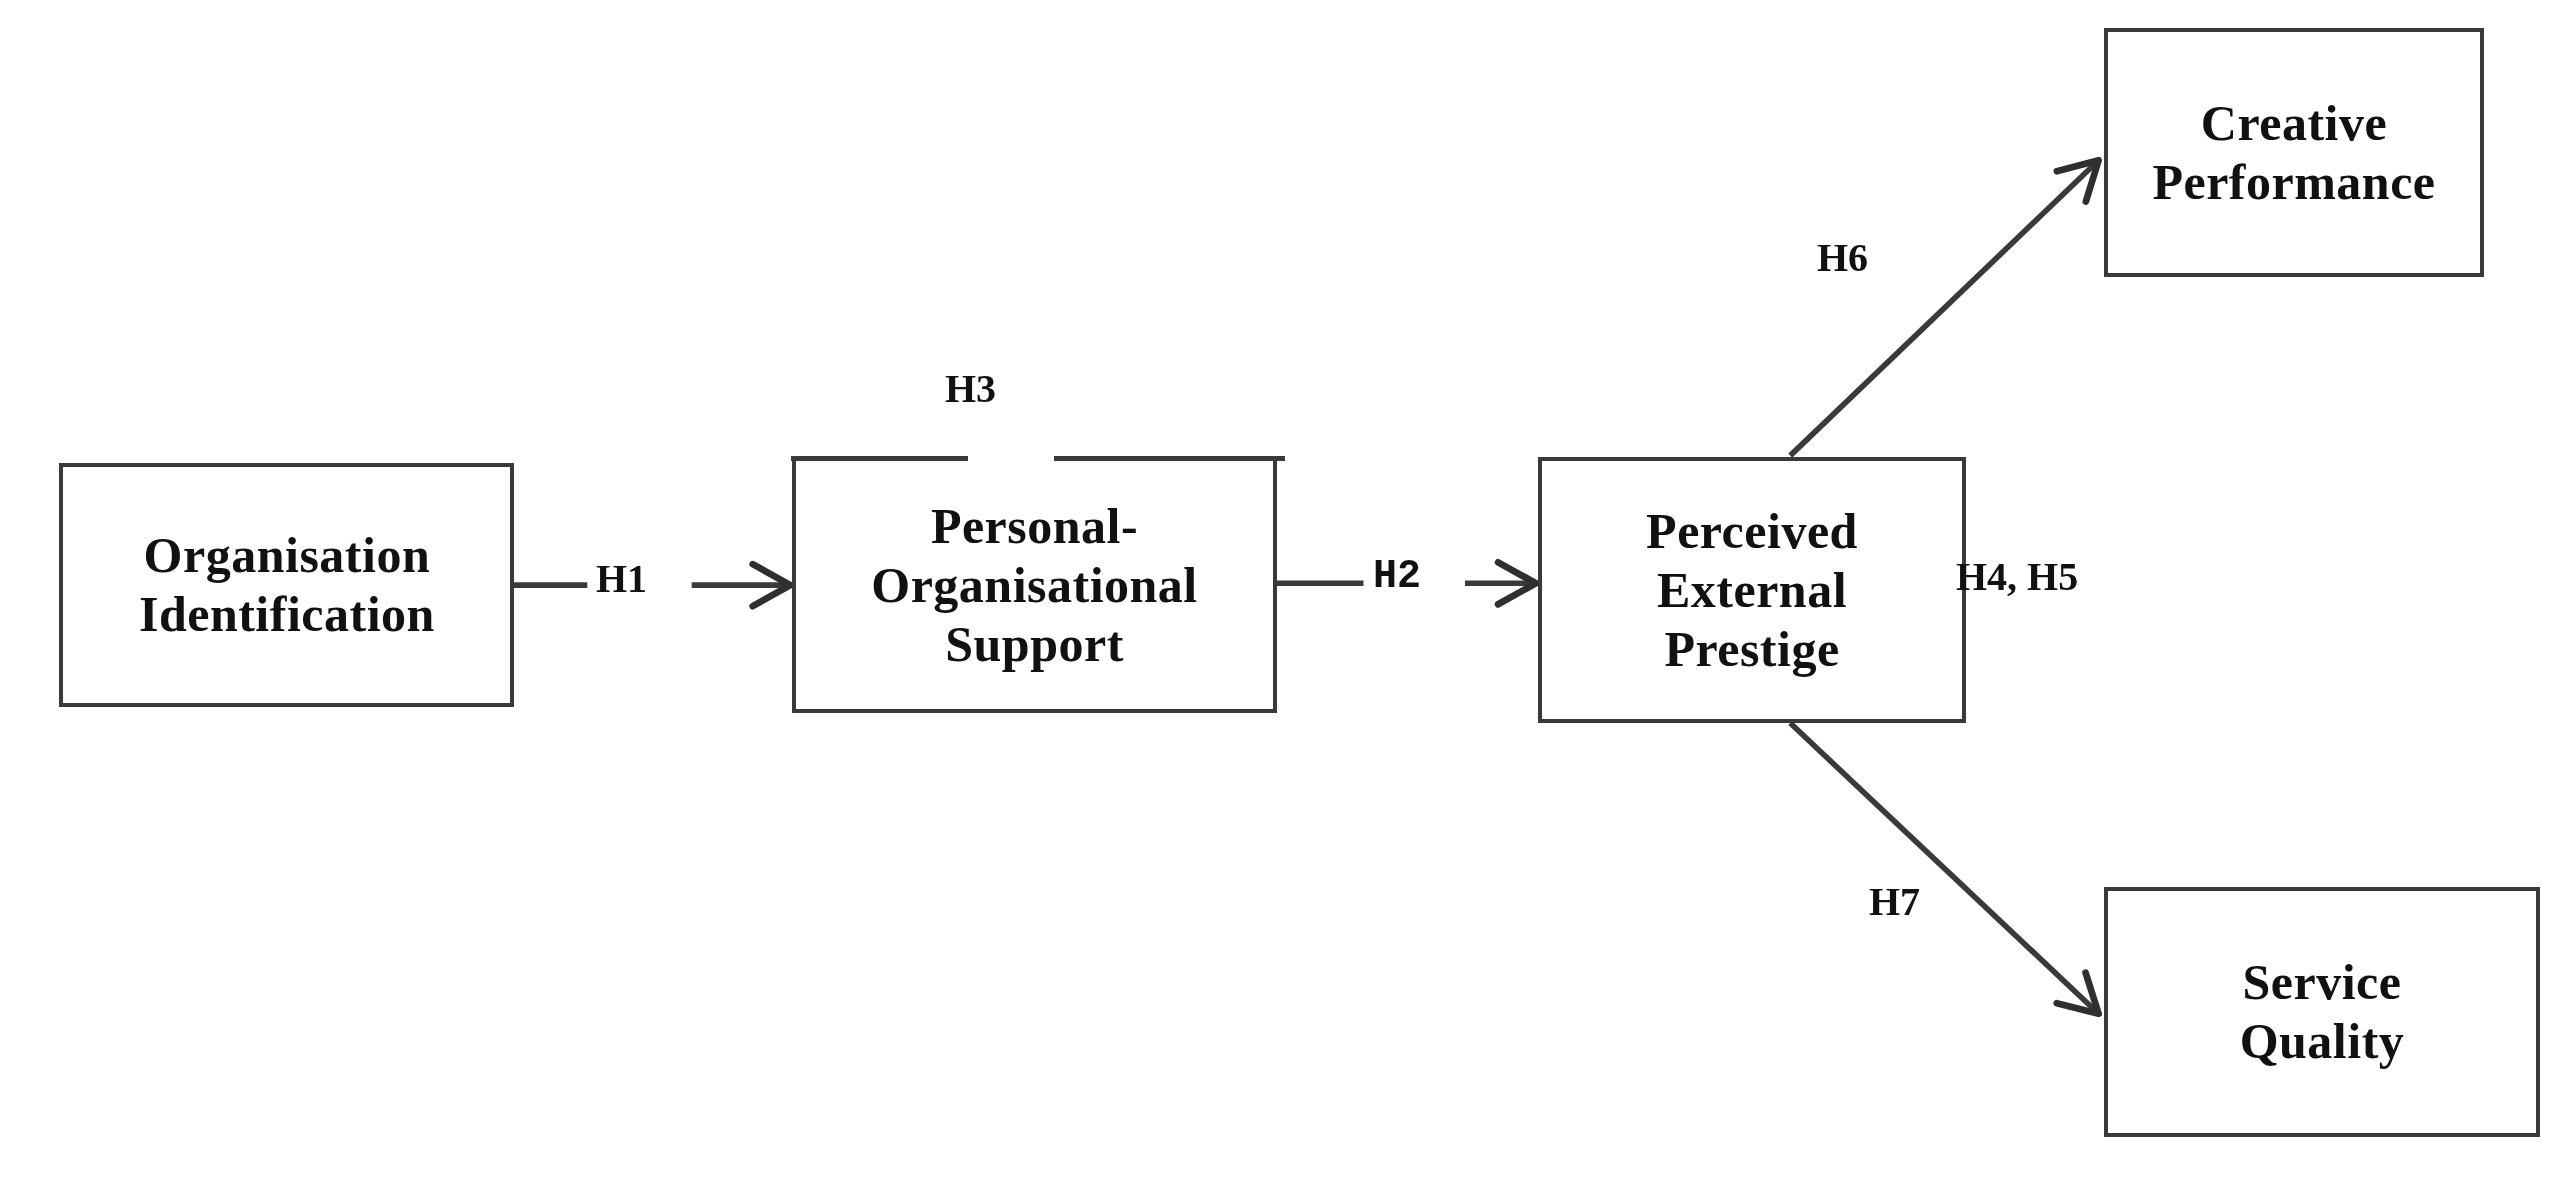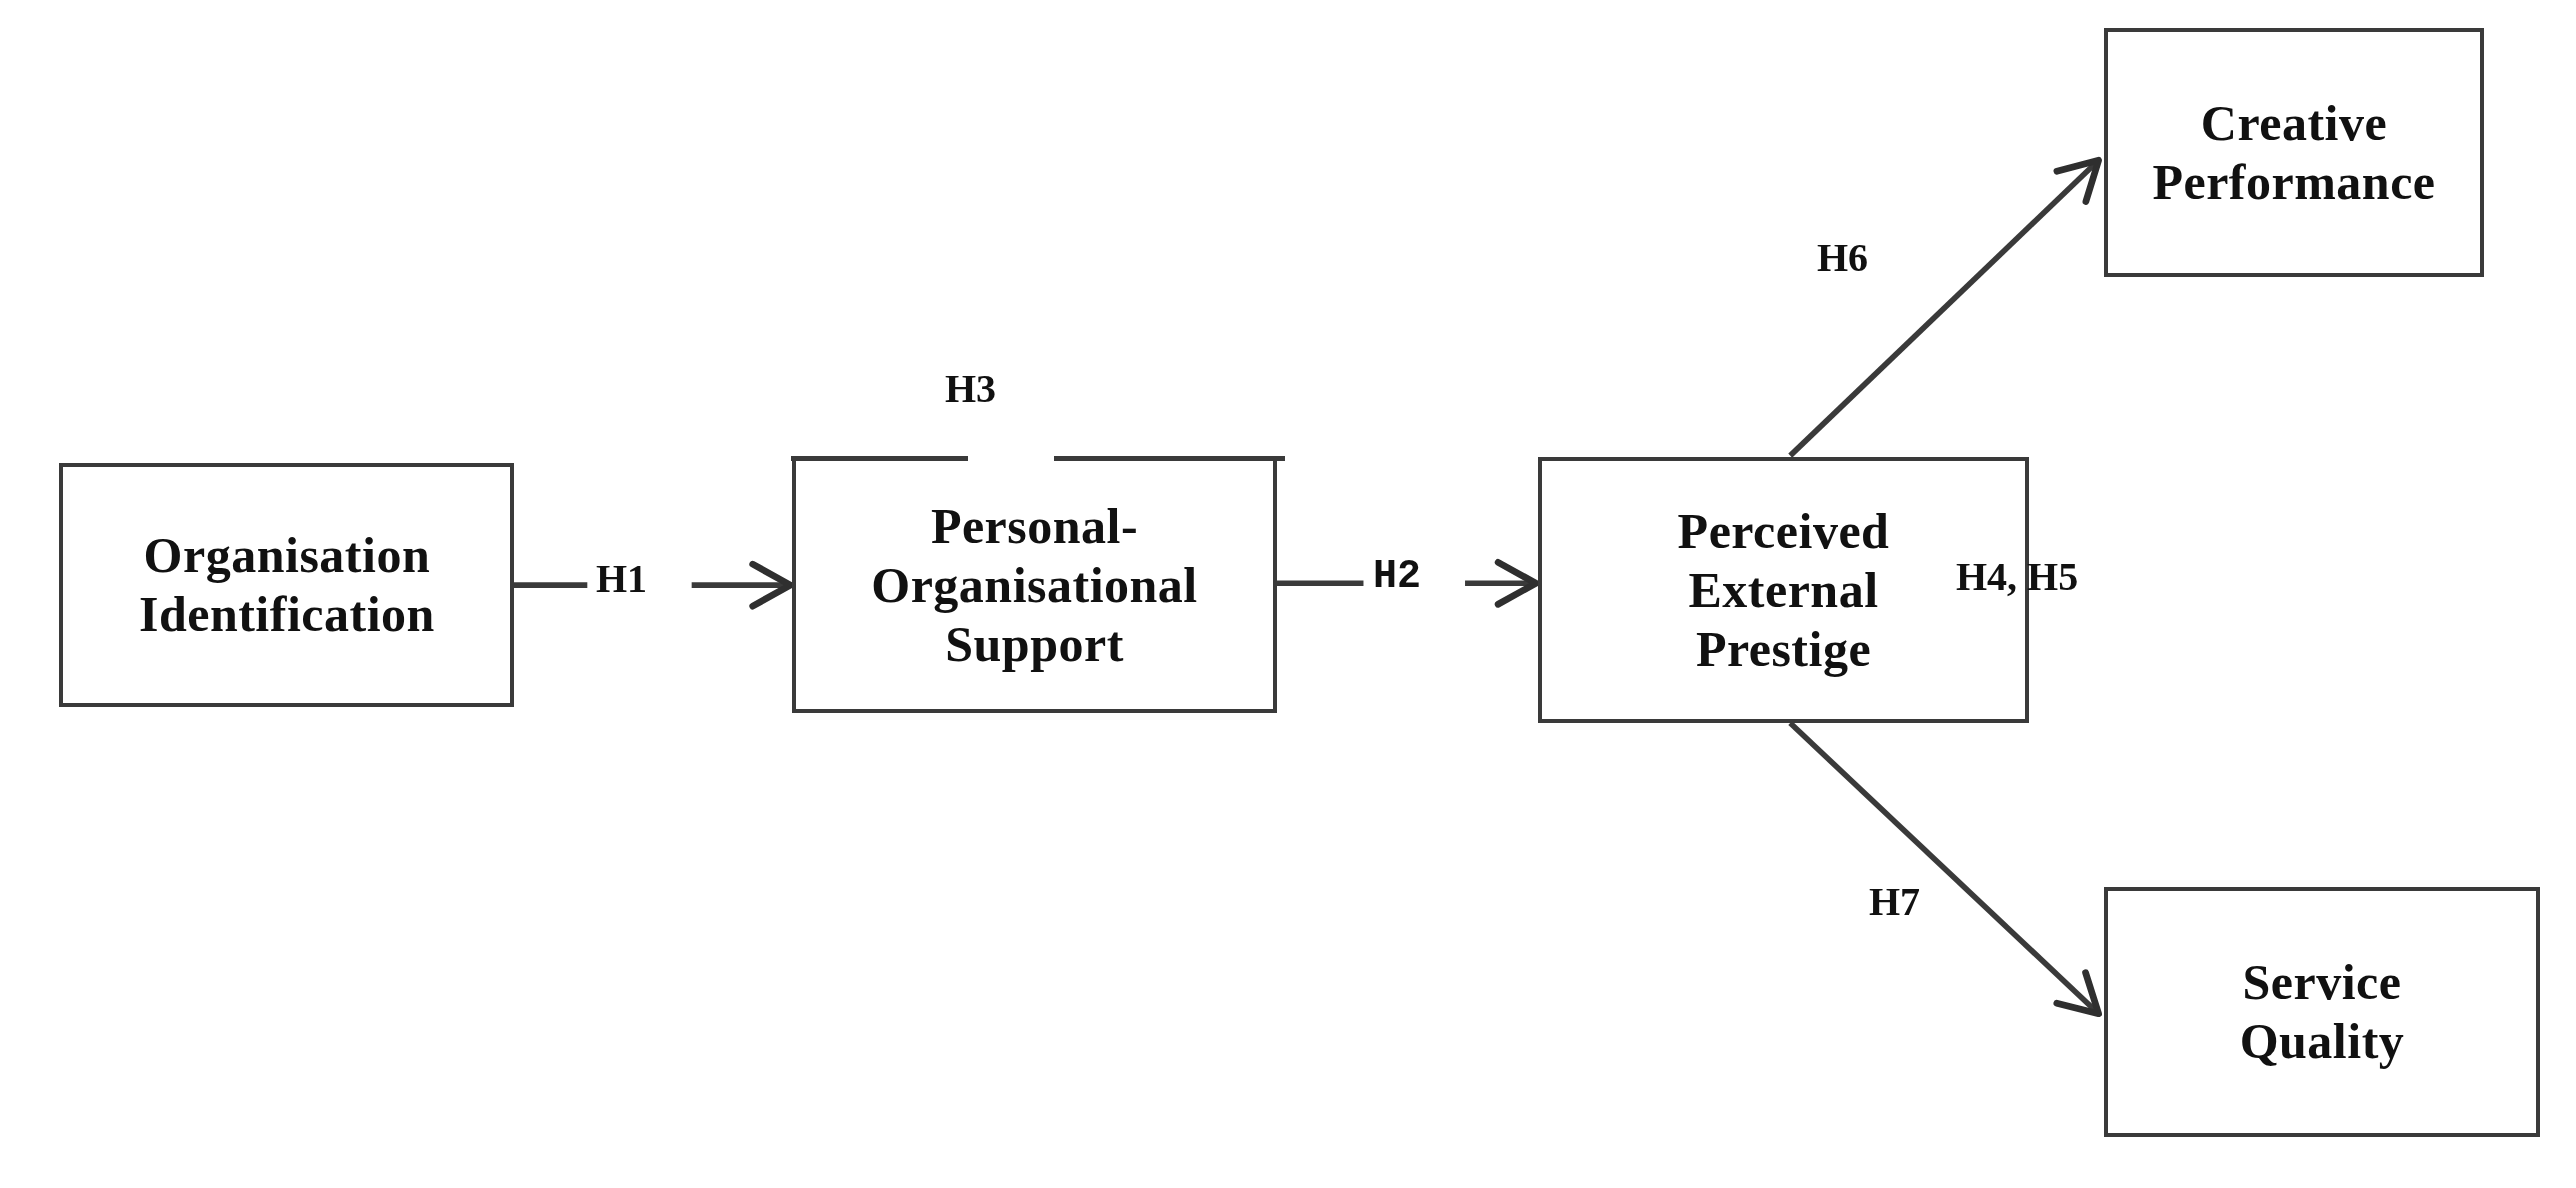--- a/index.html
+++ b/index.html
@@ -103,21 +103,21 @@
 
   <div class="node-box gapped-top" style="left:792px; top:457px; width:485px; height:256px;">
 
     <span class="gap-seg" style="left:-4.7px; width:177px;"></span>
     <span class="gap-seg" style="left:258px; width:231px;"></span>
     <span class="node-label">Personal-
 Organisational
 Support</span>
   </div>
 
-  <div class="node-box" style="left:1538px; top:457px; width:491px; height:266px;">
+  <div class="node-box" style="left:1538px; top:457px; width:428px; height:266px;">
     <span class="node-label">Perceived
 External
 Prestige</span>
   </div>
 
   <div class="node-box" style="left:2104px; top:28px; width:380px; height:249px;">
     <span class="node-label">Creative
 Performance</span>
   </div>
 

